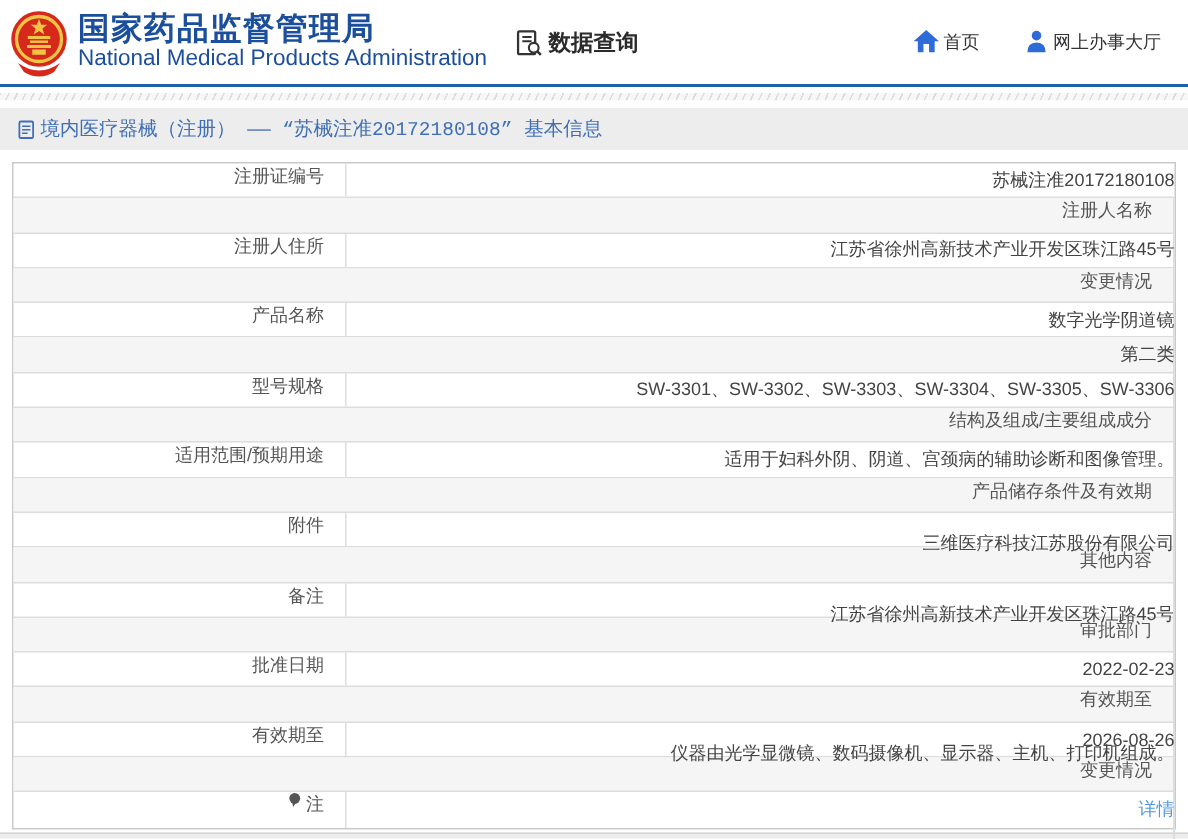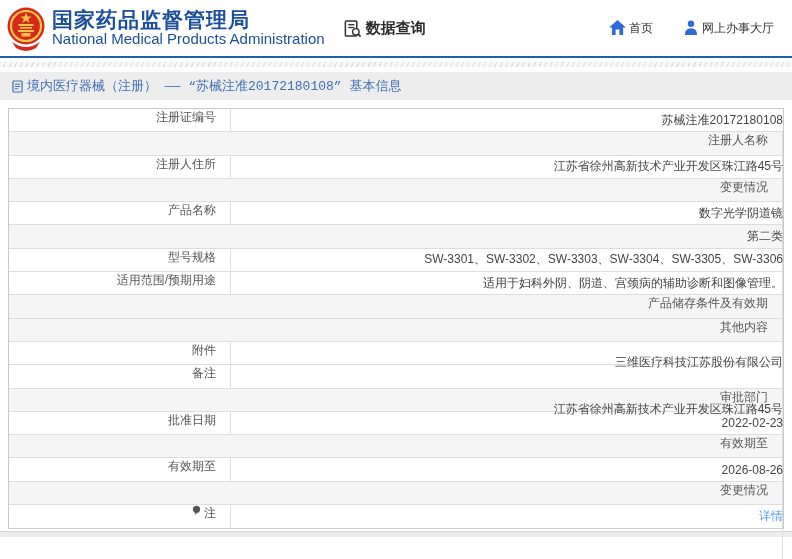--- a/index.html
+++ b/index.html
@@ -167,47 +167,55 @@
         </div>
       </div>
       <div class="trow">
         <div class="tlabel">
           <span>型号规格</span>
         </div>
         <div class="tvalue">
           <span>SW-3301、SW-3302、SW-3303、SW-3304、SW-3305、SW-3306</span>
         </div>
       </div>
+      <div class="trow alt">
+        <div class="tlabel">
+          <span>结构及组成/主要组成成分</span>
+        </div>
+        <div class="tvalue">
+          <span>仪器由光学显微镜、数码摄像机、显示器、主机、打印机组成。</span>
+        </div>
+      </div>
       <div class="trow">
         <div class="tlabel">
           <span>适用范围/预期用途</span>
         </div>
         <div class="tvalue">
           <span>适用于妇科外阴、阴道、宫颈病的辅助诊断和图像管理。</span>
         </div>
       </div>
       <div class="trow alt">
         <div class="tlabel">
           <span>产品储存条件及有效期</span>
         </div>
         <div class="tvalue">
           <span></span>
         </div>
       </div>
+      <div class="trow">
+        <div class="tlabel">
+          <span>附件</span>
+        </div>
+        <div class="tvalue">
+          <span></span>
+        </div>
+      </div>
       <div class="trow alt">
         <div class="tlabel">
           <span>其他内容</span>
-        </div>
-        <div class="tvalue">
-          <span></span>
-        </div>
-      </div>
-      <div class="trow">
-        <div class="tlabel">
-          <span>附件</span>
         </div>
         <div class="tvalue">
           <span></span>
         </div>
       </div>
       <div class="trow">
         <div class="tlabel">
           <span>备注</span>
         </div>
         <div class="tvalue">

